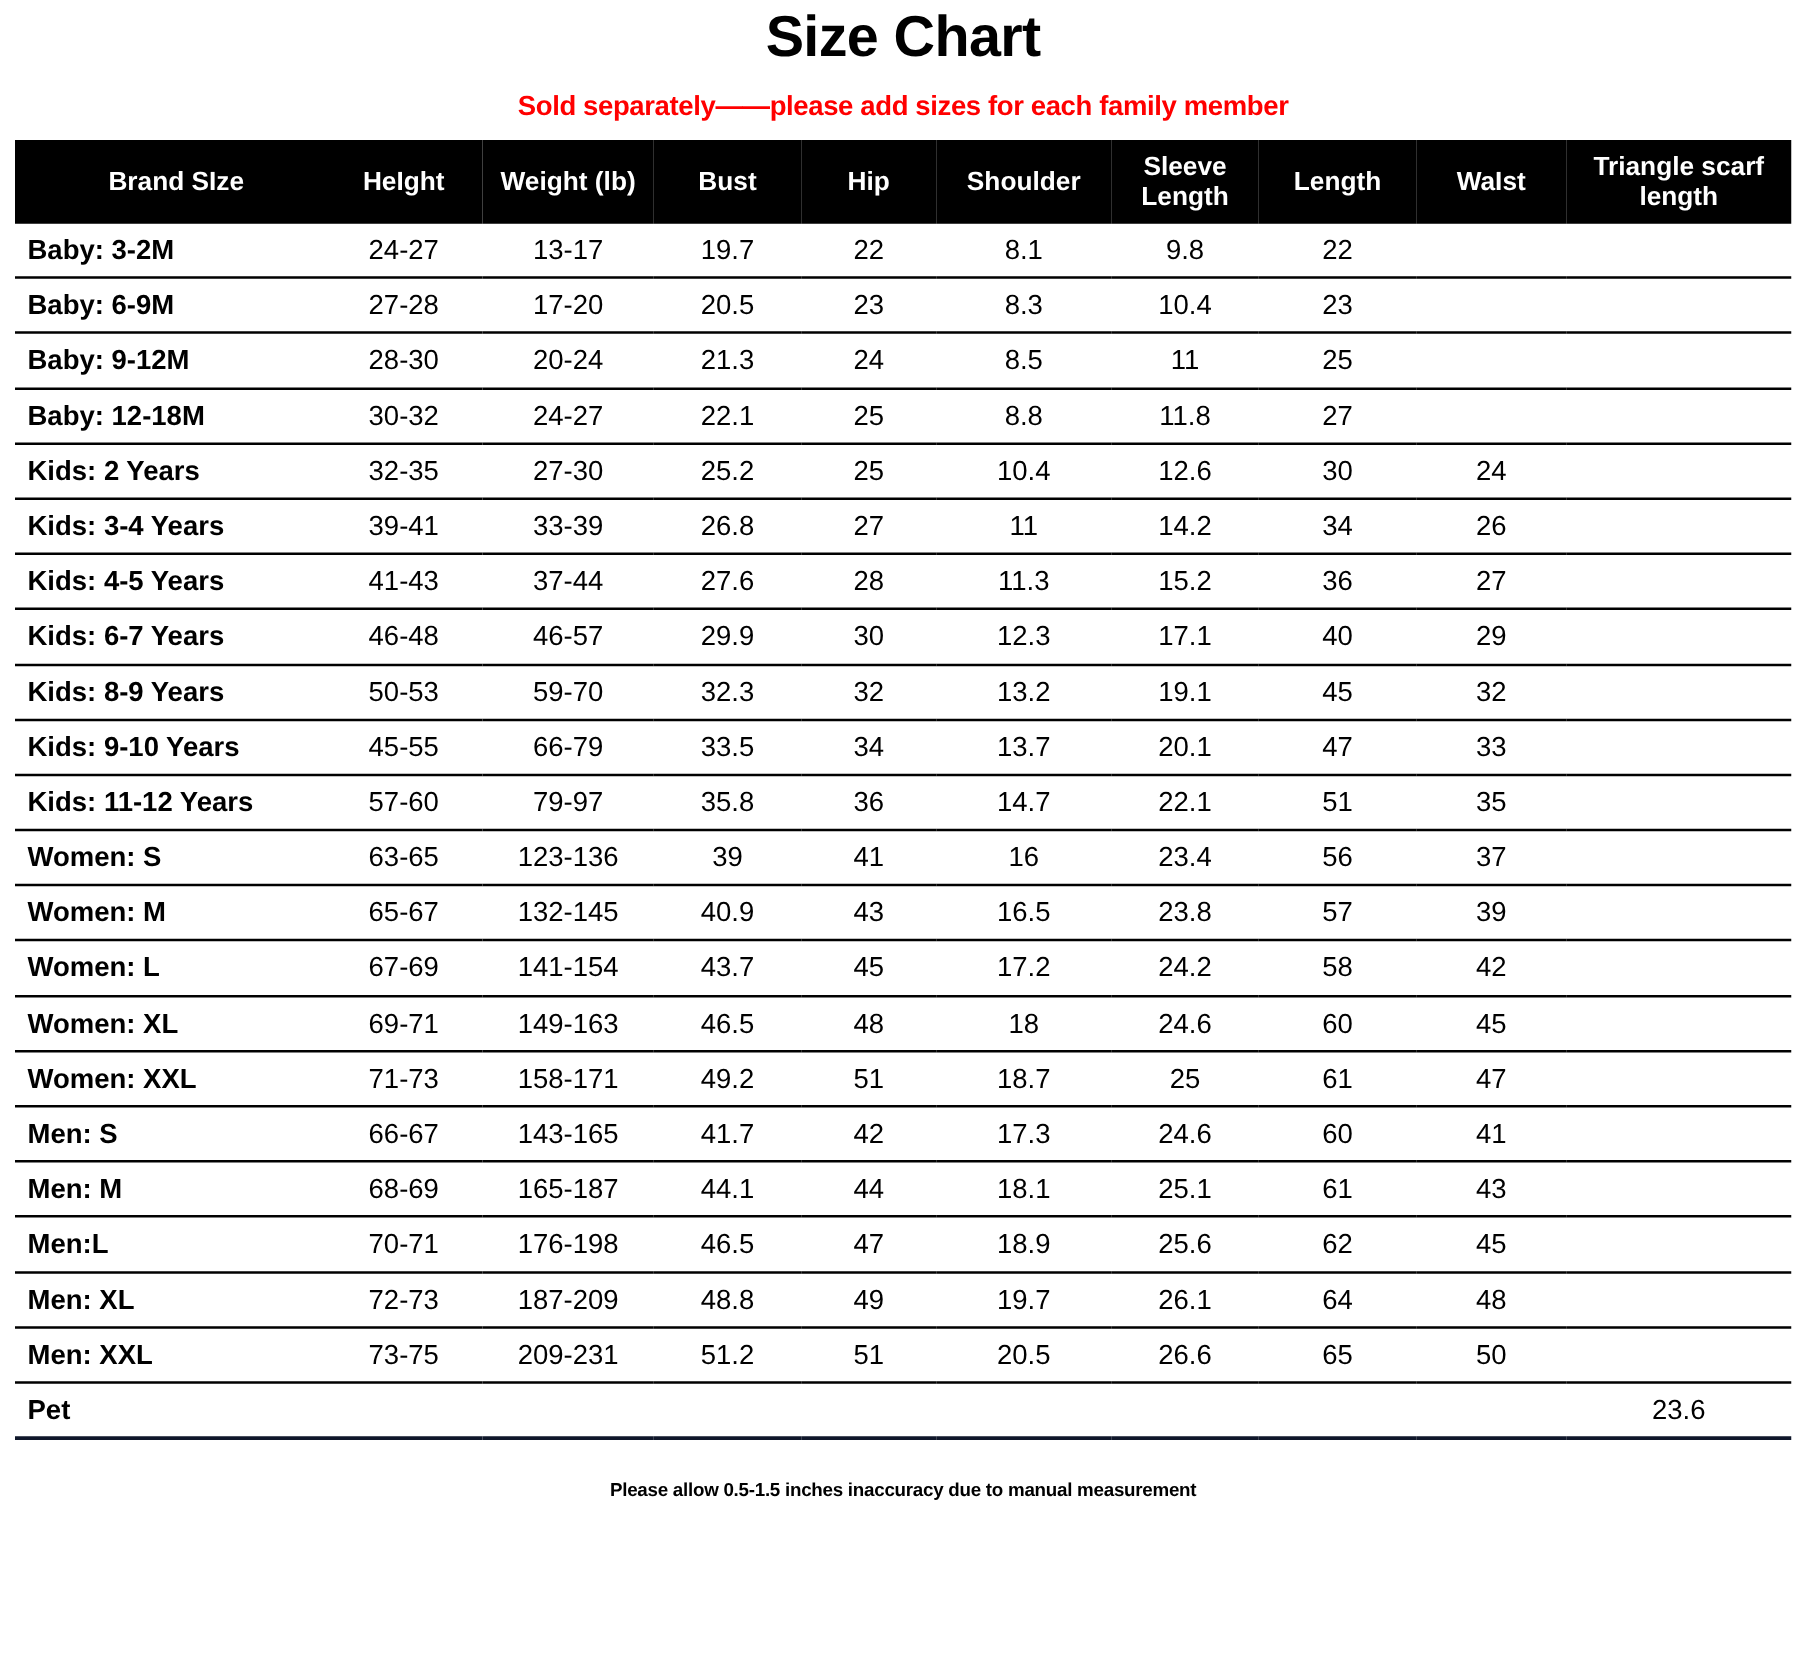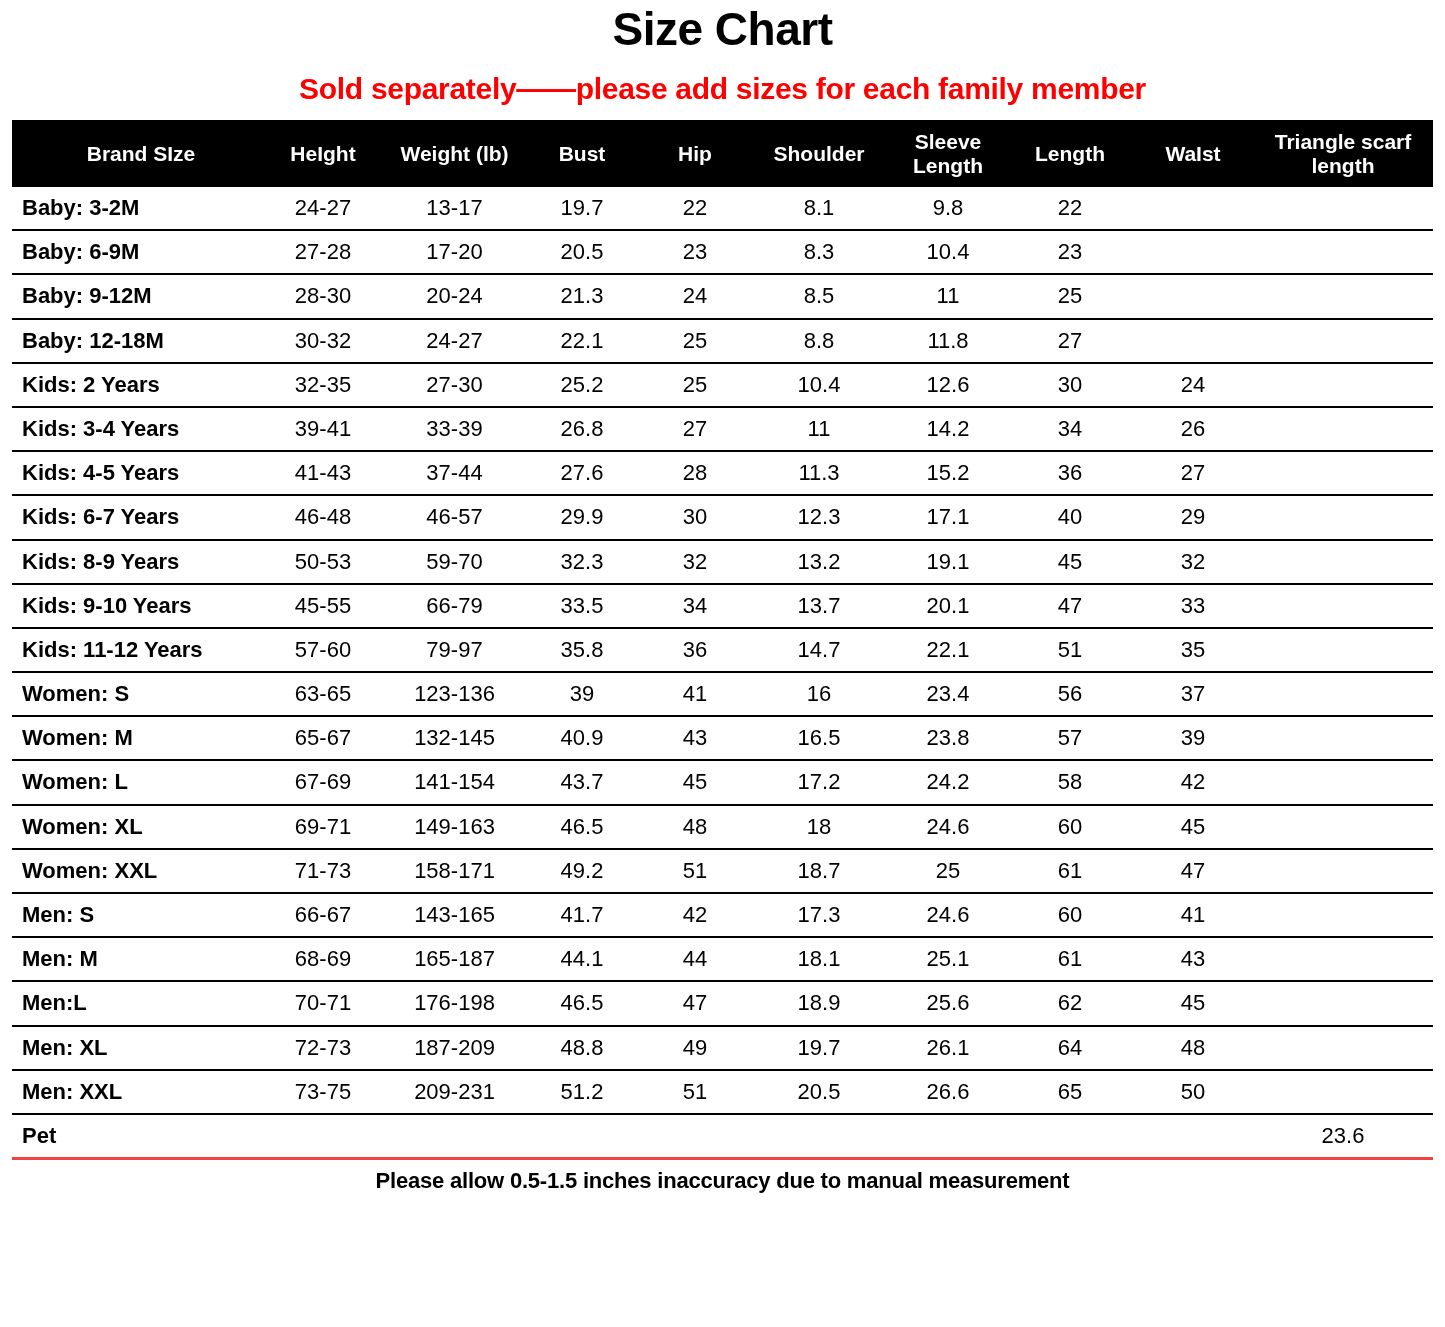--- a/index.html
+++ b/index.html
@@ -25,21 +25,21 @@
   .title {
     text-align: center;
     font-size: 46px;
     font-weight: bold;
     line-height: 1.0;
     margin-top: 6px;
     letter-spacing: -0.5px;
   }
   .subtitle {
     text-align: center;
-    font-size: 30px;
+    font-size: 22px;
     font-weight: bold;
     color: #ff0000;
     margin-top: 20px;
     margin-bottom: 14px;
     letter-spacing: -0.3px;
   }
   table.size-table {
     width: 100%;
     border-collapse: collapse;
     table-layout: fixed;
@@ -69,27 +69,27 @@
   table.size-table tbody td.first-col {
     text-align: left;
     font-weight: bold;
     padding-left: 10px;
     font-size: 22px;
   }
   table.size-table tbody tr:last-child td {
     border-bottom: 3px solid #000000;
   }
   table.size-table tbody tr.pet-row td {
-    border-bottom: 3px solid #ef4444;
+    border-bottom: 3px solid #0f172a;
   }
   .footnote {
     text-align: center;
-    font-size: 22px;
+    font-size: 15px;
     font-weight: bold;
-    margin-top: 8px;
+    margin-top: 32px;
     letter-spacing: -0.2px;
   }
   col.c0 { width: 248px; }
   col.c1 { width: 126px; }
   col.c2 { width: 137px; }
   col.c3 { width: 118px; }
   col.c4 { width: 108px; }
   col.c5 { width: 140px; }
   col.c6 { width: 118px; }
   col.c7 { width: 126px; }

